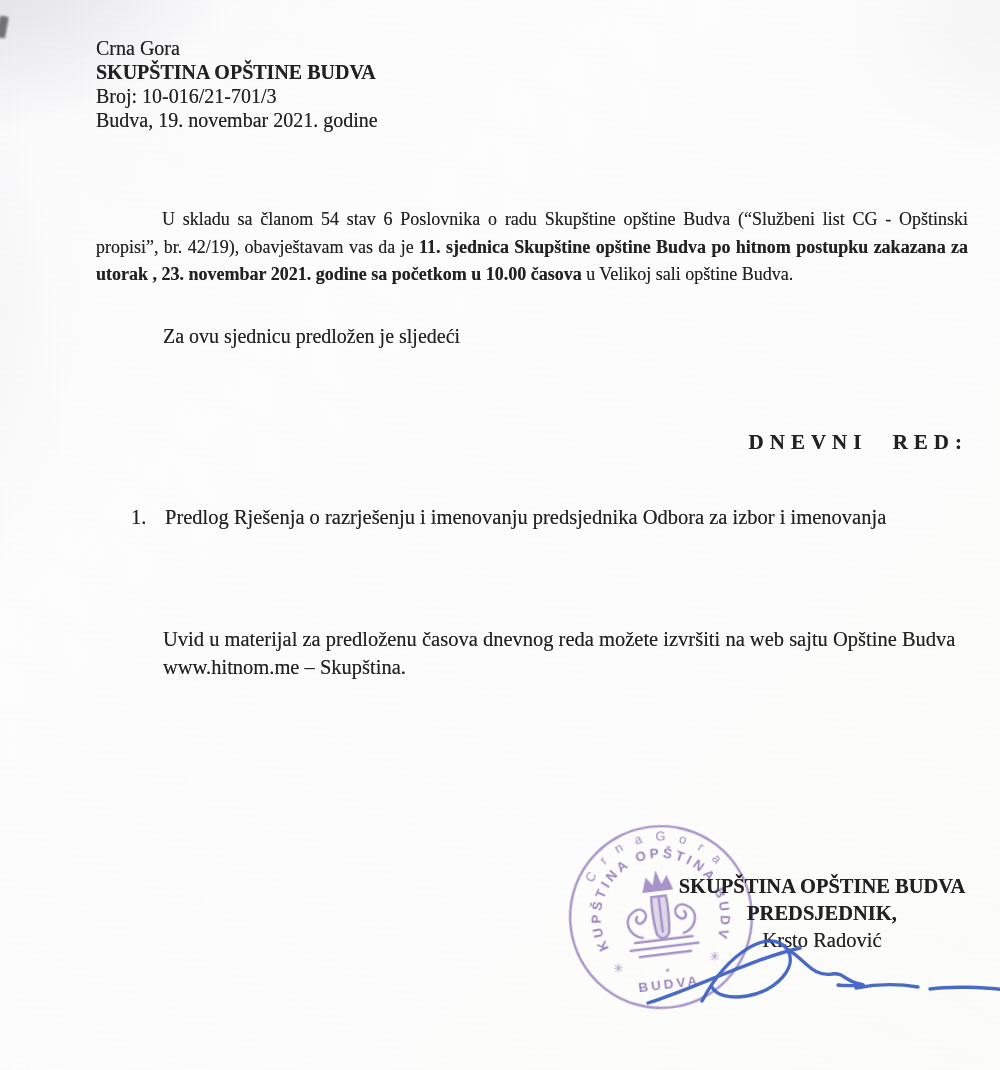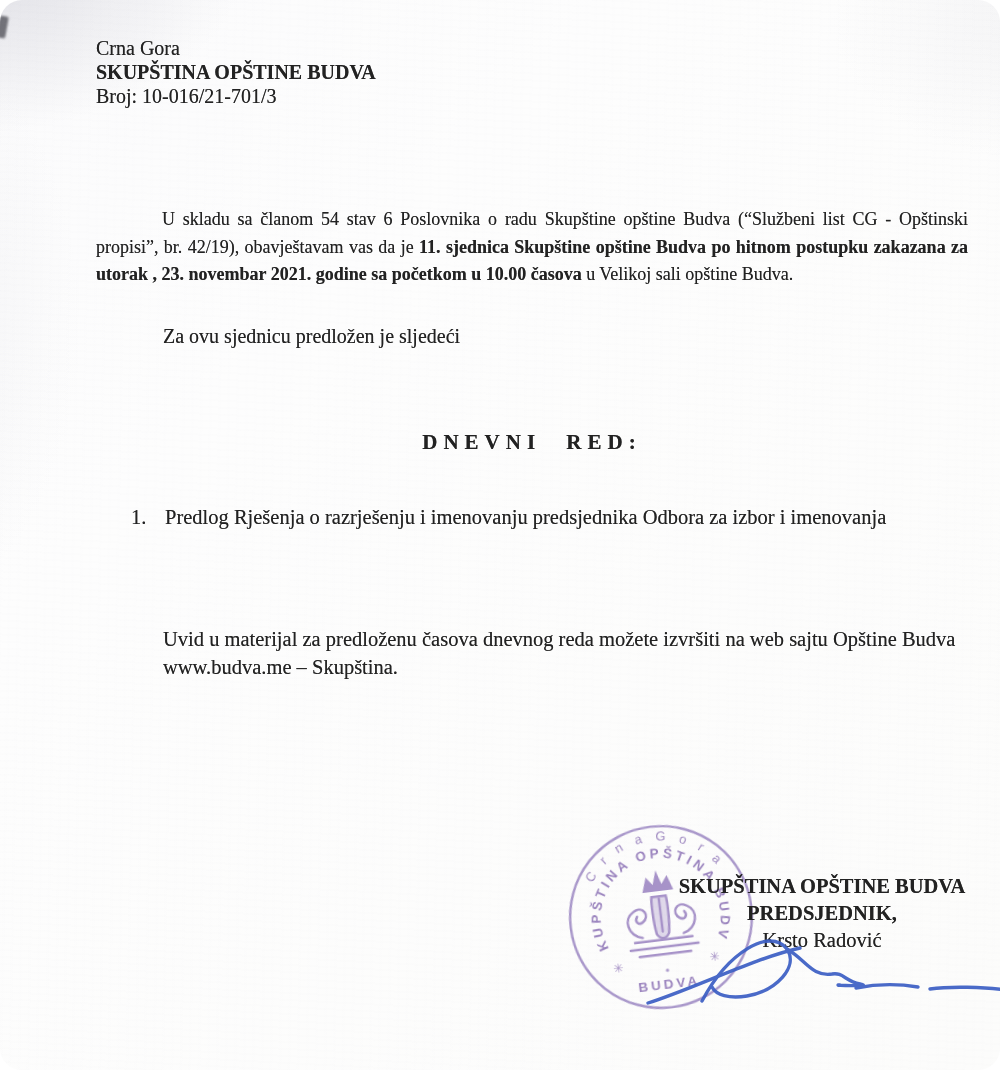--- a/index.html
+++ b/index.html
@@ -5,21 +5,20 @@
   html,body{margin:0;padding:0;background:#ffffff;}
   .page{
     position:relative;width:1000px;height:1070px;overflow:hidden;
     background:
       radial-gradient(ellipse 420px 260px at -4% -4%, rgba(150,150,168,0.30), rgba(150,150,168,0) 68%),
       radial-gradient(ellipse 260px 420px at -10% 30%, rgba(160,160,175,0.10), rgba(160,160,175,0) 70%),
       radial-gradient(ellipse 300px 200px at 104% 2%, rgba(170,170,185,0.10), rgba(170,170,185,0) 70%),
       linear-gradient(135deg,#fbfbfc 0%, #fdfdfd 30%, #fcfcfb 100%);
     font-family:"Liberation Serif", serif;
     color:#222222;
-    border-radius:22px;
   }
   .grain{
     position:absolute;inset:0;pointer-events:none;opacity:.5;
     background:
       repeating-linear-gradient(3deg, rgba(120,120,140,0.015) 0 2px, rgba(255,255,255,0) 2px 7px),
       repeating-linear-gradient(91deg, rgba(120,120,140,0.012) 0 3px, rgba(255,255,255,0) 3px 9px);
   }
   .edge-mark{
     position:absolute;left:-2px;top:16px;width:9px;height:22px;
     background:#4a4a52;border-radius:2px;transform:rotate(10deg);
@@ -29,21 +28,21 @@
   .letterhead{left:96px;top:36px;}
   .letterhead div{text-shadow:0 0 .5px rgba(30,30,30,.6);}
   .lh-bold{font-weight:bold;}
   .intro{
     position:absolute;left:96px;top:188px;width:872px;
     font-size:18px;line-height:27.5px;text-align:justify;text-indent:66px;
     white-space:normal;text-shadow:0 0 .5px rgba(30,30,30,.55);
   }
   .proposal{left:163px;top:324px;text-shadow:0 0 .5px rgba(30,30,30,.55);}
   .agenda-heading{
-    position:absolute;left:96px;top:430px;width:872px;text-align:center;
+    position:absolute;left:96px;top:430px;width:872px;text-align:right;
     font-weight:bold;font-size:21px;letter-spacing:6px;word-spacing:14px;
     text-shadow:0 0 .6px rgba(20,20,20,.6);
   }
   .agenda-item{
     position:absolute;left:131px;top:504px;width:840px;display:flex;
     font-size:20.5px;line-height:26px;text-shadow:0 0 .5px rgba(30,30,30,.55);
   }
   .agenda-item .num{width:34px;flex:0 0 34px;}
   .materials{
     position:absolute;left:163px;top:625px;width:810px;
@@ -66,36 +65,37 @@
 <body>
 
 <div class="page">
   <div class="grain"></div>
   <div class="edge-mark"></div>
 
   <div class="txt letterhead">
     <div>Crna Gora</div>
     <div class="lh-bold">SKUPŠTINA OPŠTINE BUDVA</div>
     <div>Broj: 10-016/21-701/3</div>
+    <div>Budva, 19. novembar 2021. godine</div>
   </div>
 
   <p class="intro"><span>U skladu sa članom 54 stav 6 Poslovnika o radu Skupštine opštine Budva (“Službeni list CG - Opštinski propisi”, br. 42/19), obavještavam vas da je </span><b>11. sjednica Skupštine opštine Budva po hitnom postupku zakazana za utorak , 23. novembar 2021. godine sa početkom u 10.00 časova</b><span> u Velikoj sali opštine Budva.</span></p>
 
   <div class="txt proposal">Za ovu sjednicu predložen je sljedeći</div>
 
   <div class="agenda-heading">DNEVNI RED:</div>
 
   <div class="agenda-item">
     <span class="num">1.</span>
     <span>Predlog Rješenja o razrješenju i imenovanju predsjednika Odbora za izbor i imenovanja</span>
   </div>
 
   <div class="materials">
     <div>Uvid u materijal za predloženu časova dnevnog reda možete izvršiti na web sajtu Opštine Budva</div>
-    <div>www.budva.me – Skupština.</div>
+    <div>www.hitnom.me – Skupština.</div>
   </div>
 
   <svg class="stamp" viewBox="0 0 184 184">
     <defs>
       <path id="ringPath" d="M 38.9 116.8 A 58 58 0 1 1 142.2 121.0"></path>
       <path id="outerPath" d="M 27.9 55 A 74 74 0 0 1 156.1 55"></path>
     </defs>
     <circle cx="92" cy="92" r="88" fill="none" stroke="#8d76ba" stroke-width="2.4" opacity="0.85"></circle>
     <text font-size="12.5" letter-spacing="4.5" opacity="0.9">
       <textPath href="#outerPath" startOffset="50%" text-anchor="middle">C r n a   G o r a</textPath>

